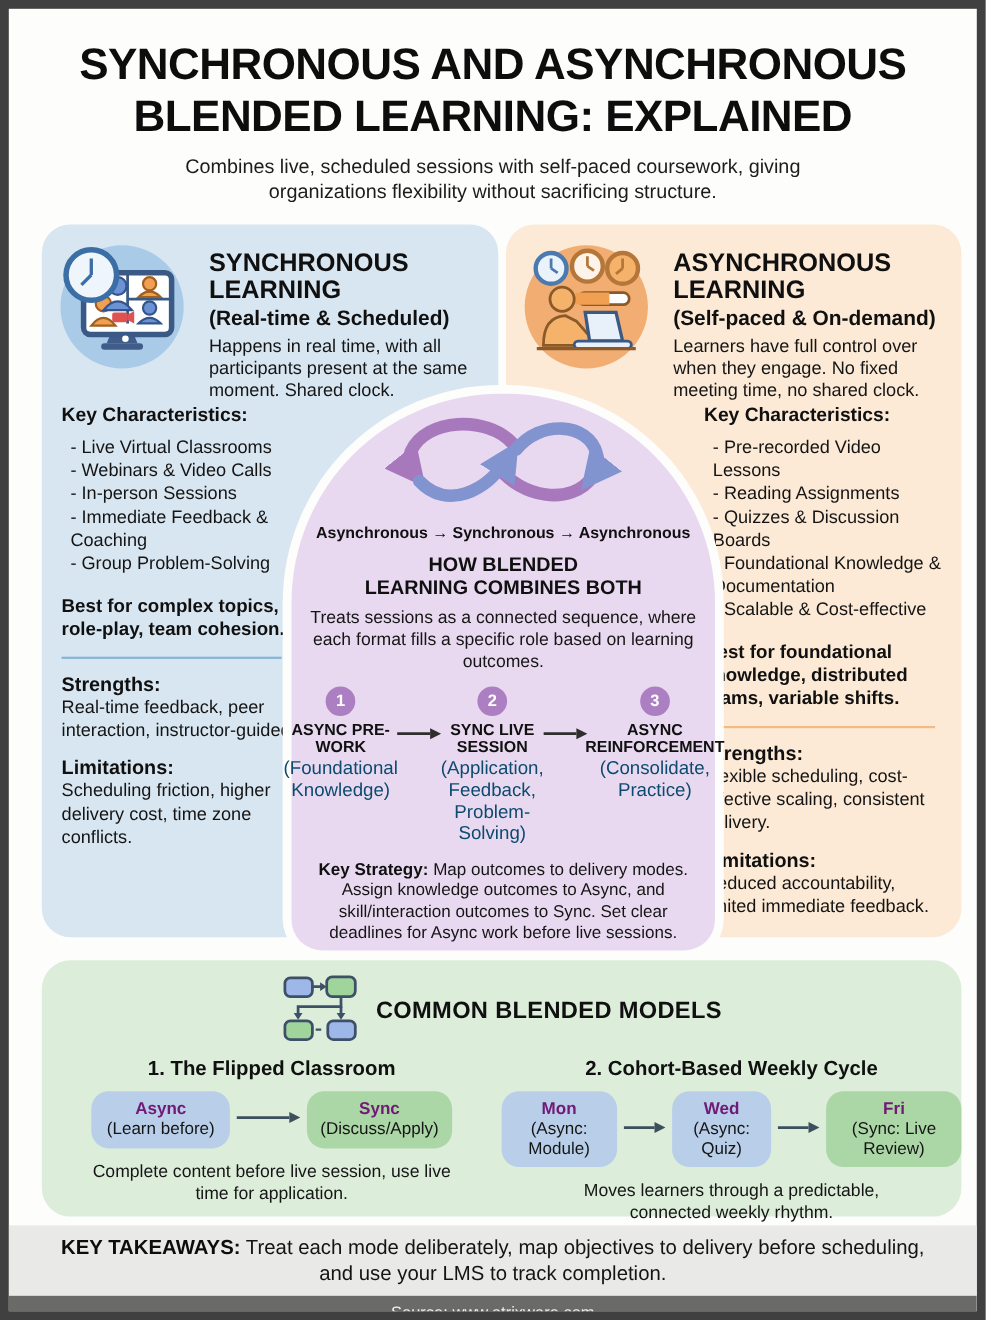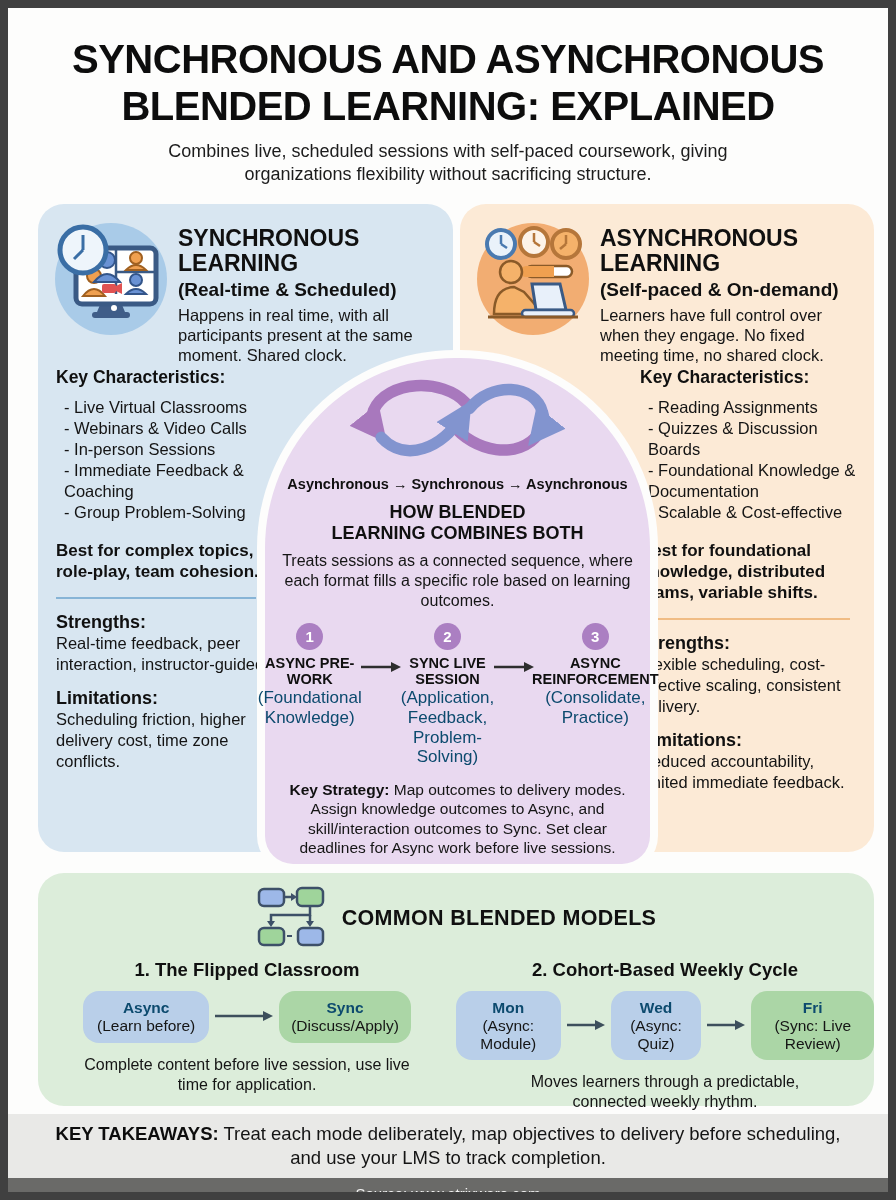--- a/index.html
+++ b/index.html
@@ -10,21 +10,21 @@
     border:8px solid #404040;
   }
   
   .header { position:absolute; top:28px; left:0; width:100%; text-align:center; }
   .title { font-size:40px; font-weight:700; color:#0d0d0d; letter-spacing:-0.5px; line-height:1.18; }
   .subtitle { margin:10px auto 0; max-width:560px; font-size:18px; color:#1c1c1c; line-height:1.25; }
   
   .panel { position:absolute; border-radius:26px; }
   .panel-sync  { left:30px;  top:196px; width:415px; height:648px; background:#d8e6f1; }
   .panel-async { left:452px; top:196px; width:414px; height:648px; background:#fcead6; }
-  .panel-head { position:absolute; top:16px; left:14px; right:10px; display:flex; gap:8px; }
+  .panel-head { position:absolute; top:16px; left:14px; right:10px; display:flex; gap:20px; }
   .icon-circle { flex:0 0 118px; width:118px; height:118px; }
   .panel-titleblock { padding-top:6px; }
   .panel-title { font-size:23px; font-weight:700; color:#101010; line-height:1.1; }
   .panel-subtitle { font-size:19px; font-weight:700; color:#101010; margin-top:2px; }
   .panel-desc { font-size:16.5px; color:#151515; line-height:1.22; margin-top:4px; }
   .panel-async .panel-desc { max-width:245px; }
   .side-col { position:absolute; top:163px; }
   .panel-sync .side-col { left:18px; width:214px; }
   .panel-async .side-col { left:180px; width:226px; }
   .kc-label { font-size:17.5px; font-weight:700; color:#101010; }
@@ -66,21 +66,21 @@
   }
   .models-head { display:flex; justify-content:center; align-items:center; gap:16px; padding-top:12px; }
   .models-title { font-size:21.5px; font-weight:700; color:#101010; letter-spacing:0.3px; }
   .models-cols { display:flex; margin-top:8px; }
   .model { flex:1; text-align:center; }
   .model-title { font-size:18.5px; font-weight:700; color:#101010; }
   .pill-row { display:flex; justify-content:center; align-items:center; margin-top:10px; gap:6px; }
   .pill { border-radius:16px; padding:8px 12px; line-height:1.15; }
   .pill-async { background:#b9cfe9; }
   .pill-sync  { background:#abd6a6; }
-  .pill-label { font-size:15.5px; font-weight:700; color:#0c4a6e; }
+  .pill-label { font-size:15.5px; font-weight:700; color:#701a75; }
   .pill-sub { font-size:15.5px; color:#151515; }
   .model-1 .pill { min-width:126px; }
   .model-2 .pill { min-width:88px; }
   .model-caption { margin:12px auto 0; font-size:16px; color:#151515; line-height:1.25; max-width:340px; }
   
   .takeaways {
     position:absolute; left:0; top:1106px; width:100%; height:64px;
     background:#e9e9e7; display:flex; align-items:center; justify-content:center;
   }
   .takeaways-text { max-width:800px; text-align:center; font-size:18.5px; color:#141414; line-height:1.3; }
@@ -179,20 +179,21 @@
       </div>
       <div class="panel-titleblock">
         <div class="panel-title">ASYNCHRONOUS LEARNING</div>
         <div class="panel-subtitle">(Self-paced &amp; On-demand)</div>
         <div class="panel-desc">Learners have full control over when they engage. No fixed meeting time, no shared clock.</div>
       </div>
     </div>
     <div class="side-col">
       <div class="kc-label">Key Characteristics:</div>
       <ul class="kc-list">
+        <li>Pre-recorded Video Lessons</li>
         <li>Reading Assignments</li>
         <li>Quizzes &amp; Discussion Boards</li>
         <li>Foundational Knowledge &amp; Documentation</li>
         <li>Scalable &amp; Cost-effective</li>
       </ul>
       <div class="bestfor">Best for foundational knowledge, distributed teams, variable shifts.</div>
       <hr class="divider">
       <div class="sl-label">Strengths:</div>
       <div class="sl-text">Flexible scheduling, cost-effective scaling, consistent delivery.</div>
       <div class="sl-label">Limitations:</div>

